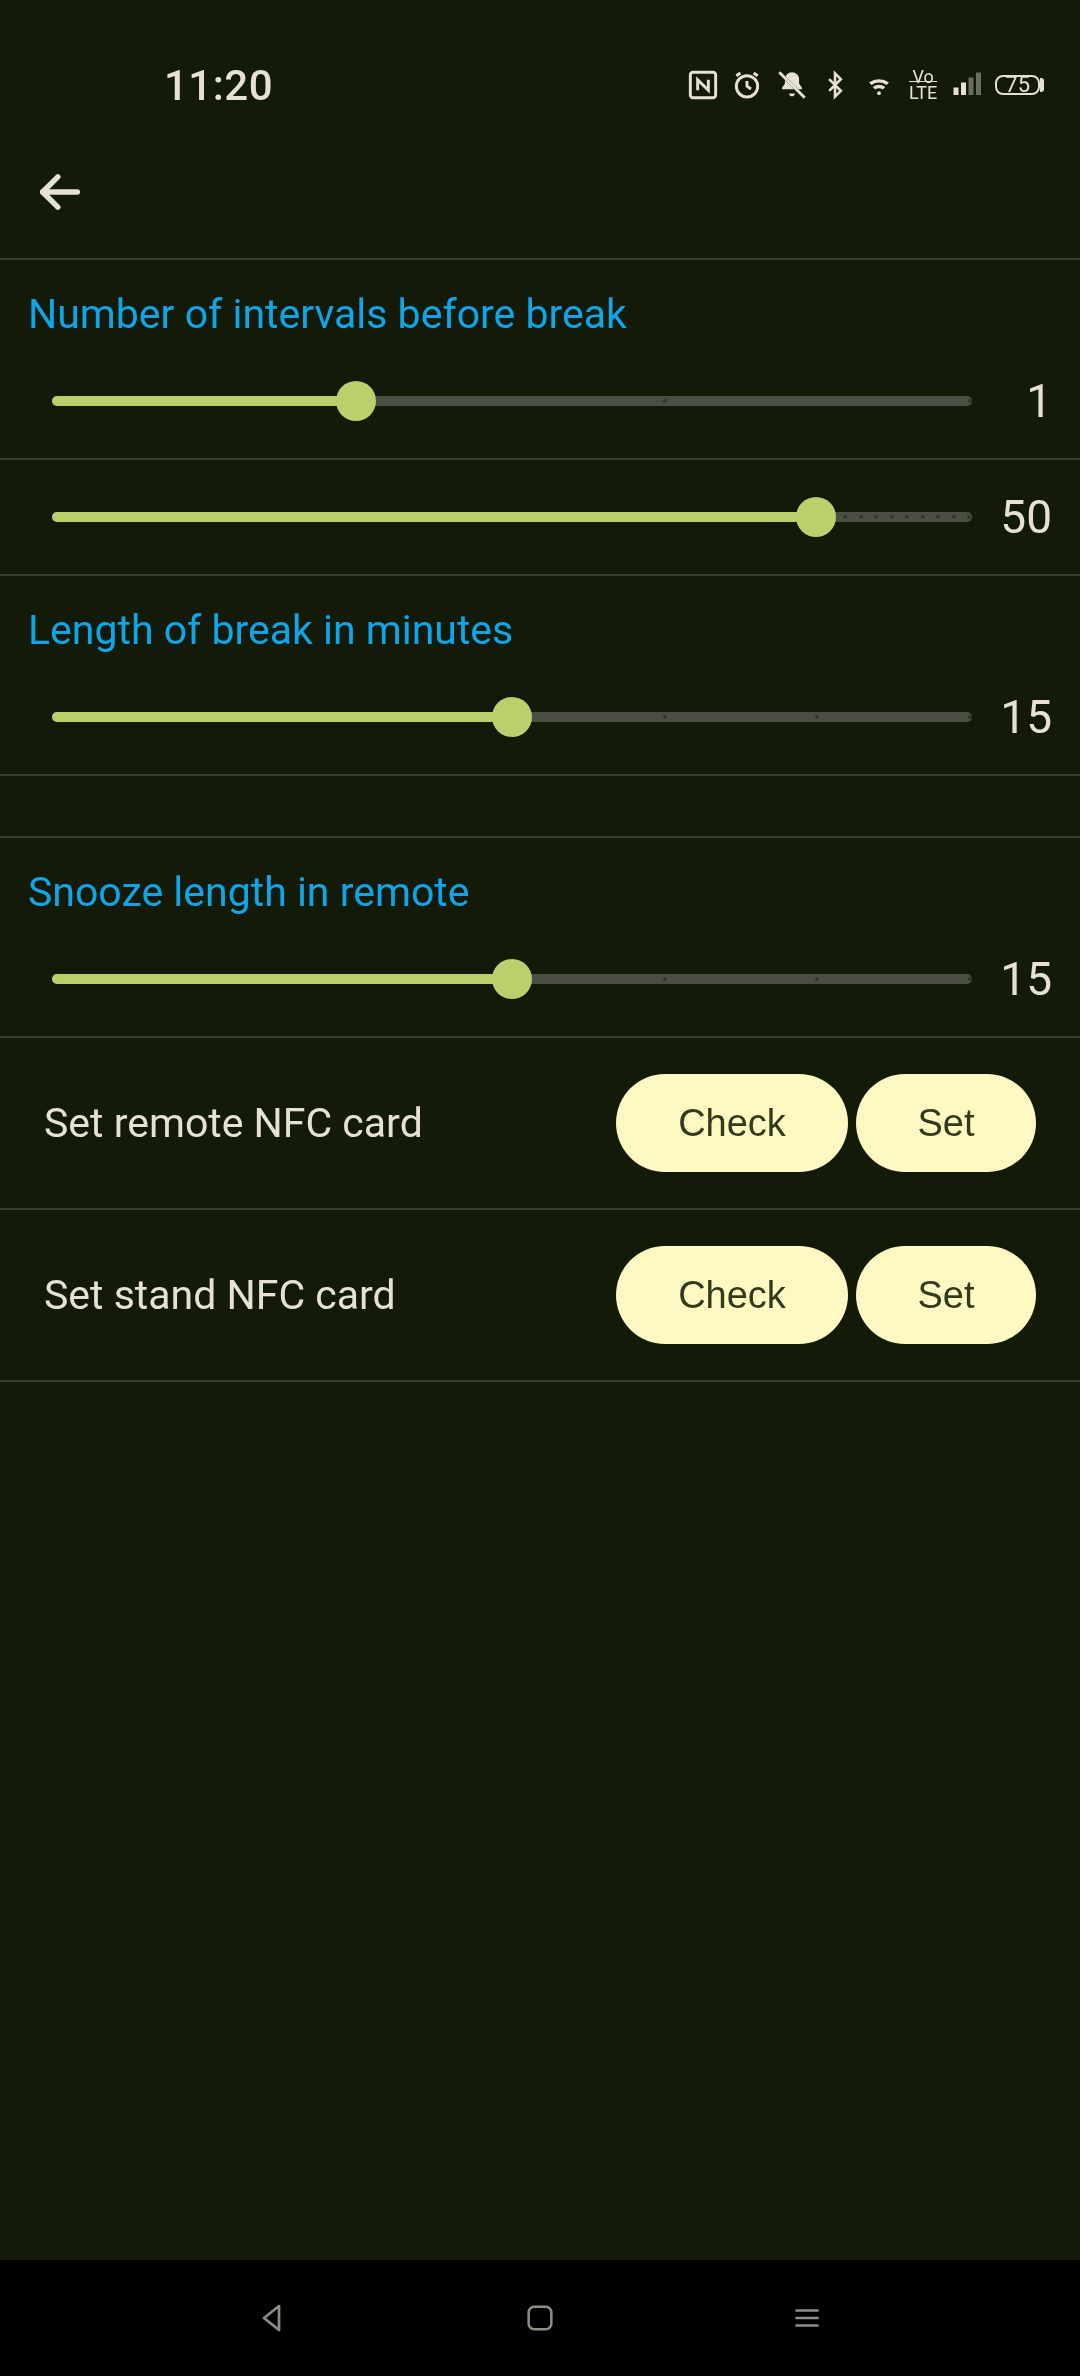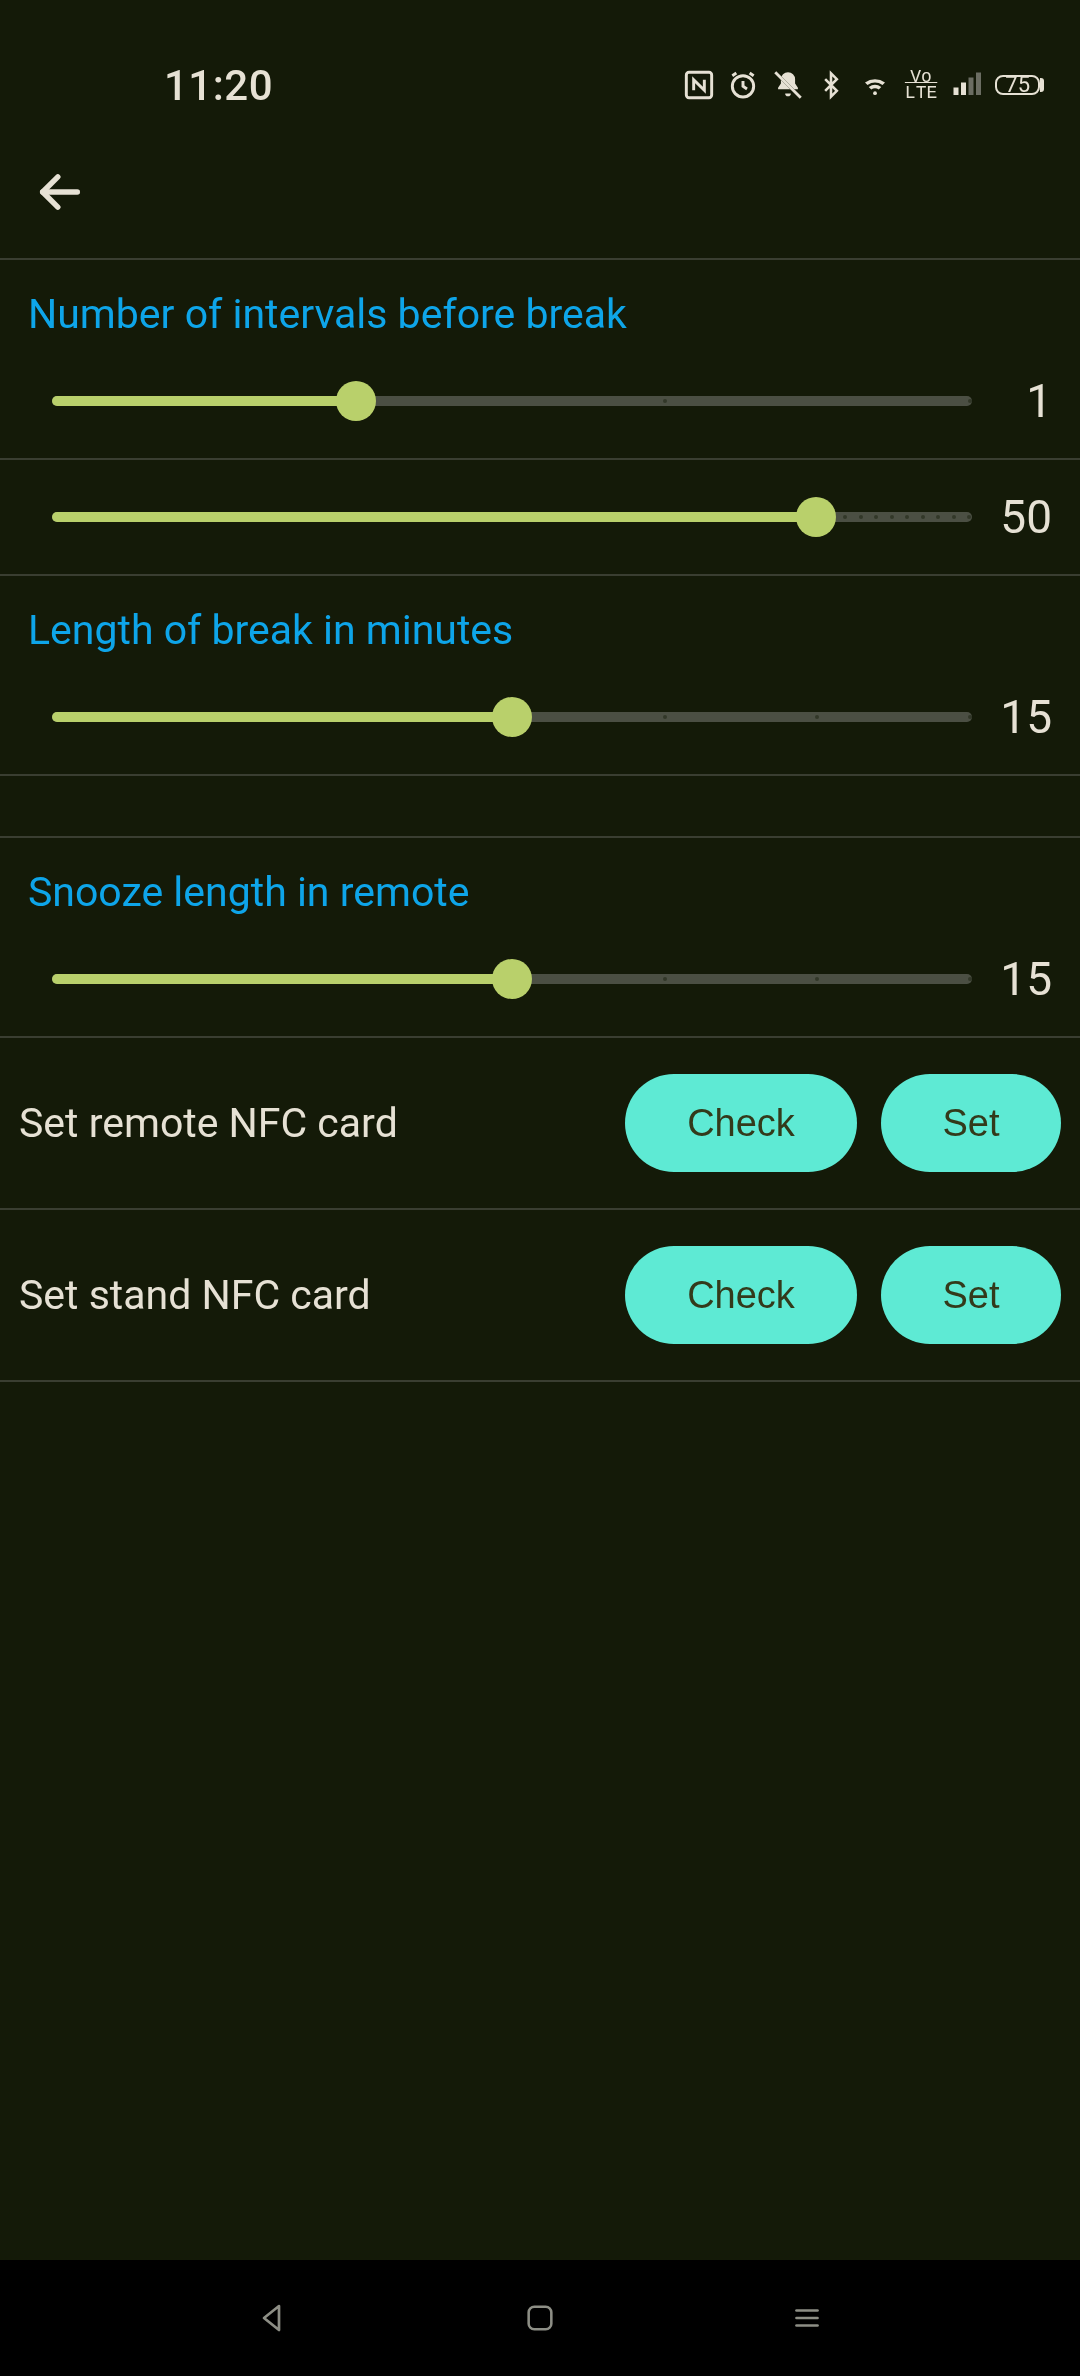--- a/index.html
+++ b/index.html
@@ -131,31 +131,31 @@
   .value {
     min-width: 56px;
     text-align: right;
     font-size: 46px;
     color: #e6e1d4;
   }
 
   .nfc-row {
     display: flex;
     align-items: center;
-    padding: 36px 19px;
+    padding: 36px 44px;
     border-bottom: 2px solid #3a3e31;
-    gap: 24px;
+    gap: 8px;
   }
   .nfc-row .nfc-label {
     flex: 1;
     font-size: 41px;
     color: #e6e1d4;
   }
   .pill-btn {
-    background: #5eead4;
+    background: #fef9c3;
     color: #333a1b;
     font-size: 38px;
     font-weight: 400;
     border: none;
     border-radius: 58px;
     height: 98px;
     display: flex;
     align-items: center;
     justify-content: center;
   }
@@ -170,21 +170,21 @@
     display: flex;
     align-items: center;
     justify-content: space-around;
     padding: 0 140px;
   }
   .navbar .navbtn {
     width: 60px; height: 60px;
     display: flex; align-items: center; justify-content: center;
   }
 
-  .tiny { font-size: 18px; line-height: 1; font-family: Liberation Mono, monospace; }
+  .tiny { font-size: 18px; line-height: 1; }
 </style>
 </head>
 <body>
 
 <div class="statusbar">
   <div class="time">11:20</div>
   <div class="icons">
 
     <svg width="32" height="32" viewBox="0 0 24 24" fill="none" stroke="#e6e1d4" stroke-width="2.2">
       <rect x="2.5" y="2.5" width="19" height="19" rx="2"></rect>

